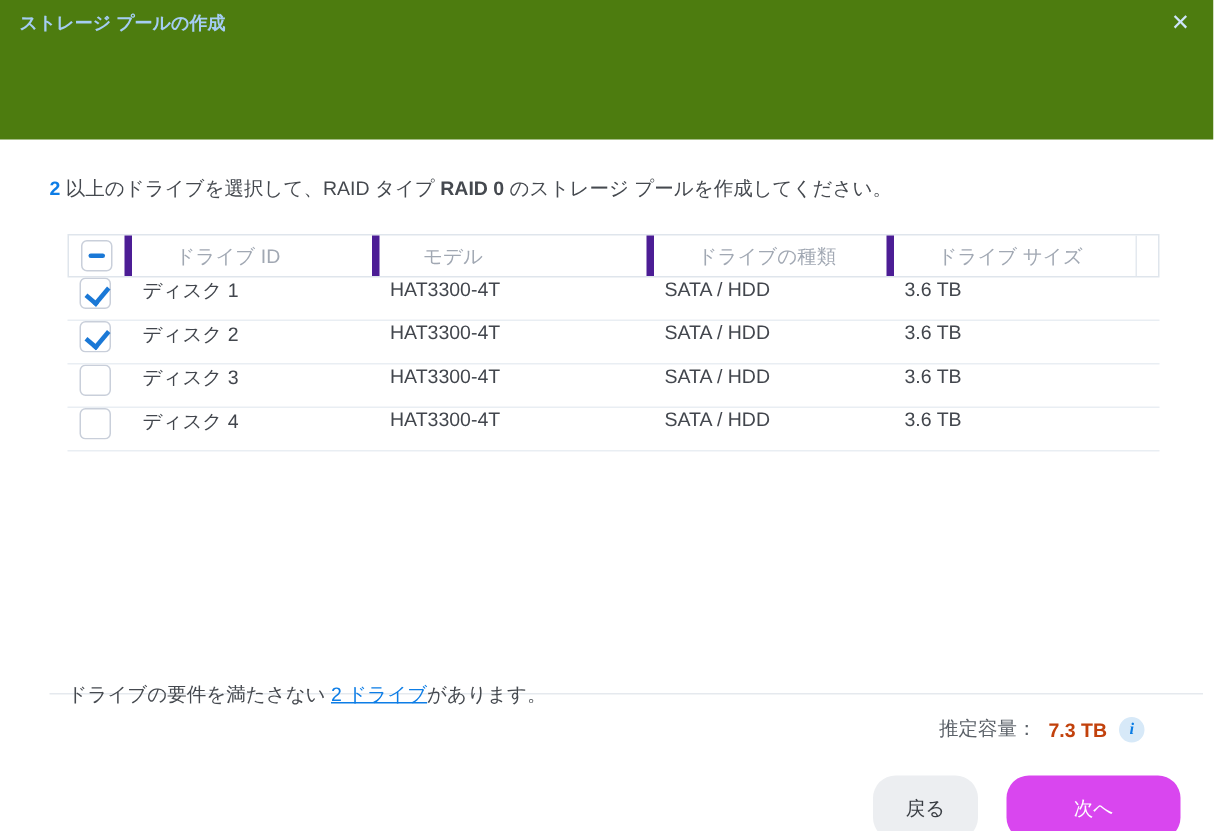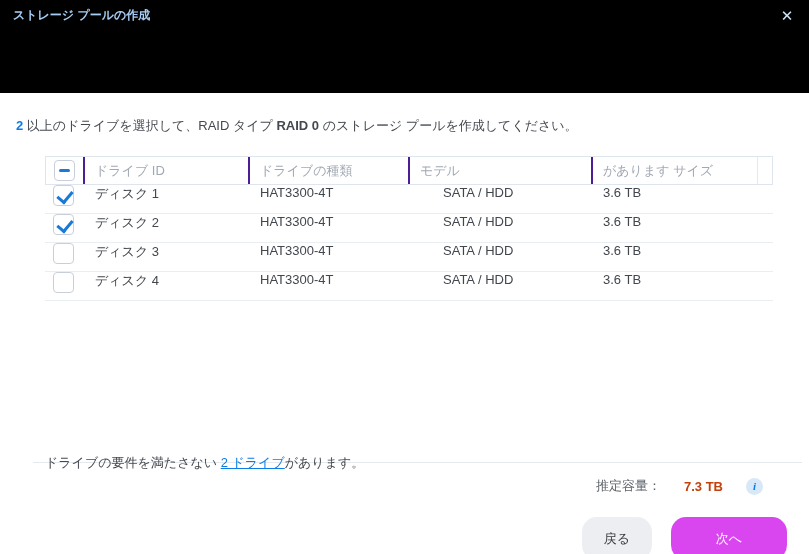--- a/index.html
+++ b/index.html
@@ -6,52 +6,52 @@
   html,body { width:809px; height:554px; }
   body {
     font-family:"Liberation Sans","DejaVu Sans",sans-serif;
     background:#ffffff; color:#42464d; overflow:hidden;
   }
   .dialog { position:relative; width:809px; height:554px; background:#fff; }
 
   
   .header {
     position:absolute; left:0; top:0; width:809px; height:93px;
-    background:#000000;
+    background:#4d7c0f;
   }
   .titlebar-title {
     position:absolute; left:13px; top:7px;
     font-size:12px; font-weight:bold; color:#a5cdf3;
   }
   .close-btn {
     position:absolute; right:11px; top:5px; width:22px; height:22px;
     color:#cfe5fa; font-size:15px; font-weight:bold; text-align:center;
     line-height:22px; cursor:pointer;
   }
   .step-title {
     position:absolute; left:36px; top:39px;
     font-size:16px; font-weight:bold; color:#ffffff;
   }
 
   
   .description {
-    position:absolute; left:16px; top:117px; font-size:13px; color:#45494f;text-align:right;
+    position:absolute; left:33px; top:117px; font-size:13px; color:#45494f;text-align:right;
   }
   .description .num { color:#0d7de6; font-weight:bold; }
   .description .raid { font-weight:bold; }
 
   
   .drive-table { position:absolute; left:45px; top:156px; width:728px; }
   .thead {
     display:flex; height:29px; align-items:center;
     border:1px solid #dfe5ec; background:#fff;
   }
   .th {
-    font-size:13px; color:#a1a8b3; padding-left:10px; height:100%;
-    display:flex; align-items:center; border-left:2px solid #4c1d95;
+    font-size:13px; color:#a1a8b3; padding-left:29px; height:100%;
+    display:flex; align-items:center; border-left:5px solid #4c1d95;
     overflow:hidden; white-space:nowrap; cursor:pointer;
   }
   .th.first { border-left:none; }
   .col-check { width:37px; justify-content:center; padding-left:0; }
   .col-id    { width:165px; }
   .col-model { width:183px; }
   .col-type  { width:160px; }
   .col-size  { width:166px; }
   .col-pad   { width:15px; border-left:1px solid #e4e9ef; height:100%; }
   .row {
@@ -84,21 +84,21 @@
   .divider {
     position:absolute; left:33px; top:462px; width:769px; height:1px;
     background:#e5e9ee;
   }
   .warning {
     position:absolute; left:45px; top:454px; font-size:13px; color:#45494f;
   }
   .warning a { color:#0d7de6; text-decoration:underline; cursor:pointer; }
   .capacity {
     position:absolute; right:46px; top:477px; height:18px;
-    display:flex; align-items:center; gap:23px;
+    display:flex; align-items:center; gap:8px;
   }
   .capacity .label { font-size:13px; color:#5b6168; }
   .capacity .value { font-size:13px; font-weight:bold; color:#c2410c; }
   .info-icon {
     width:17px; height:17px; border-radius:50%; background:#d7e9f8;
     color:#0a7ce4; font-family:"Liberation Serif",serif; font-style:italic;
     font-weight:bold; font-size:11px; display:flex; align-items:center;
     justify-content:center; cursor:pointer;
   }
 
@@ -124,23 +124,23 @@
   <div class="description">
     <span class="num">2</span><span> 以上のドライブを選択して、RAID タイプ </span><span class="raid">RAID 0</span><span> のストレージ プールを作成してください。</span>
   </div>
 
   <div class="drive-table">
     <div class="thead">
       <div class="th first col-check">
         <div class="checkbox indeterminate"></div>
       </div>
       <div class="th col-id">ドライブ ID</div>
+      <div class="th col-model">モデル</div>
       <div class="th col-type">ドライブの種類</div>
-      <div class="th col-model">モデル</div>
-      <div class="th col-size">があります サイズ</div>
+      <div class="th col-size">ドライブ サイズ</div>
       <div class="col-pad"></div>
     </div>
     <div>
         <div class="row">
       <div class="td col-check" style="display:flex;justify-content:center;padding-left:0;">
         <div class="checkbox checked"></div>
       </div>
       <div class="td col-id">ディスク 1</div>
       <div class="td col-model">HAT3300-4T</div>
       <div class="td col-type">SATA / HDD</div>

